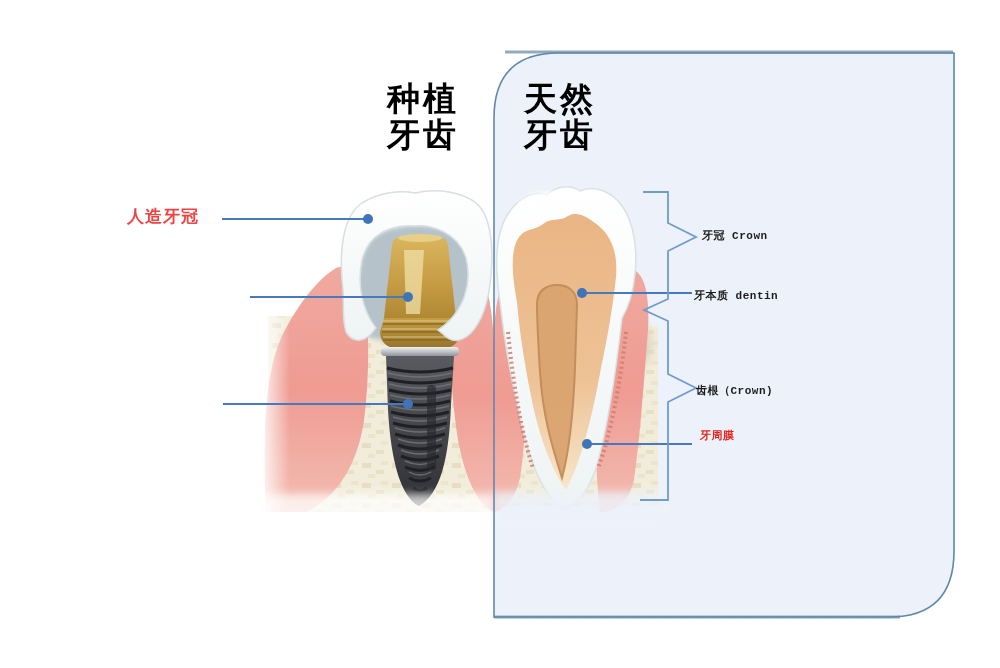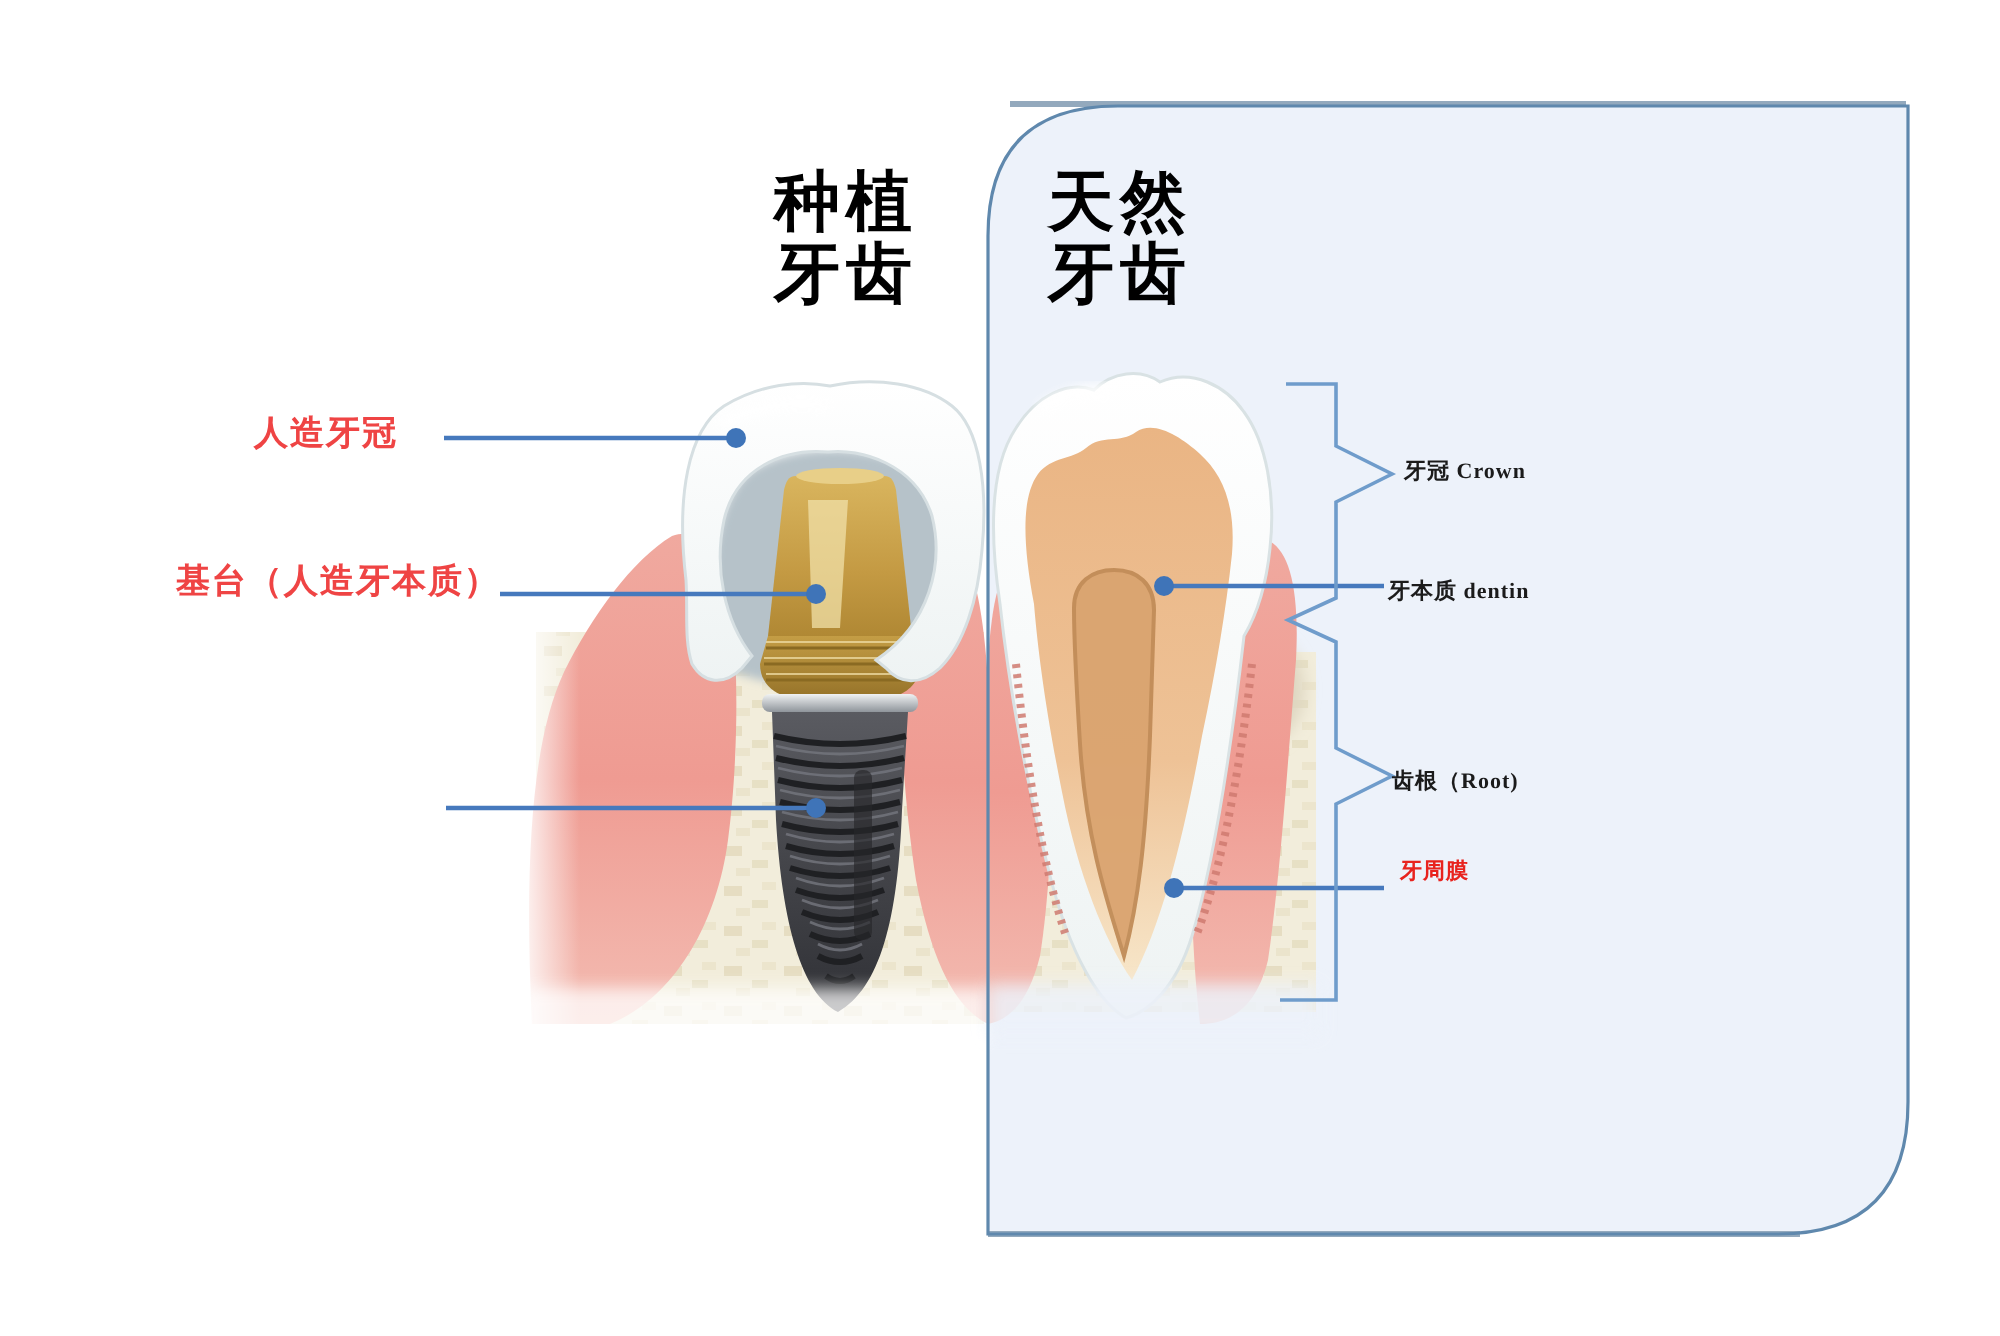--- a/index.html
+++ b/index.html
@@ -1,18 +1,18 @@
 <!DOCTYPE html>
 <html><head>
 <meta charset="utf-8">
 <style>
   html,body{margin:0;padding:0;background:#fff;}
   .canvas{
     position:relative;width:1000px;height:668px;background:#ffffff;
-    font-family:Liberation Serif, serif;overflow:hidden;
+    font-family:Liberation Mono, monospace;overflow:hidden;
   }
   .art{position:absolute;left:0;top:0;width:1000px;height:668px;}
   .header{
     position:absolute;font-size:33px;font-weight:800;line-height:1.1;
     letter-spacing:3px;white-space:pre-line;text-align:center;color:#000;width:110px;
   }
   .llabel{
     position:absolute;font-size:17px;font-weight:bold;color:#ef4444;
     letter-spacing:1px;white-space:nowrap;
   }
@@ -199,20 +199,19 @@
 
     <polyline points="643,192 668,192 668,223 696,237 668,251 668,299 644,310 668,321 668,374 696,388 668,402 668,500 640,500" fill="none" stroke="#6f9ccb" stroke-width="1.8"></polyline>
   </svg>
 
   <div class="header" style="left:368px;top:84px">种植
 牙齿</div>
   <div class="header" style="left:505px;top:84px">天然
 牙齿</div>
 
   <div class="llabel" style="left:127px;top:205px">人造牙冠</div>
-  <div class="llabel" style="left:88px;top:279px">基台（人造牙本质）</div>
 
   <div class="rlabel" style="left:702px;top:228px">牙冠 Crown</div>
   <div class="rlabel" style="left:694px;top:288px">牙本质 dentin</div>
-  <div class="rlabel" style="left:696px;top:383px">齿根（Root)</div>
+  <div class="rlabel" style="left:696px;top:383px">齿根（Crown)</div>
   <div class="rlabel pdl" style="left:700px;top:428px">牙周膜</div>
 
 </div>
 
 </body></html>

